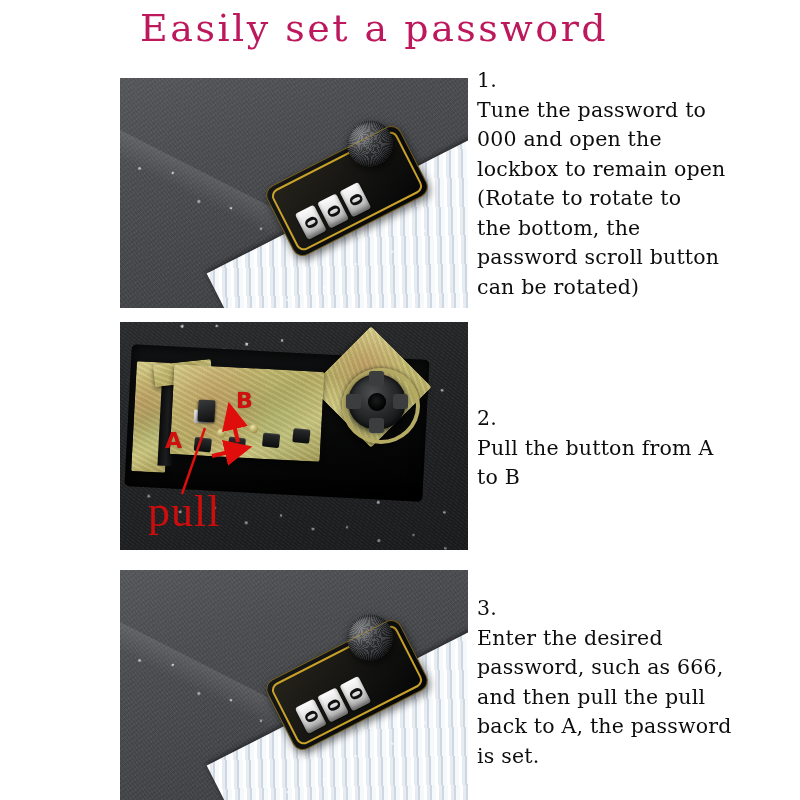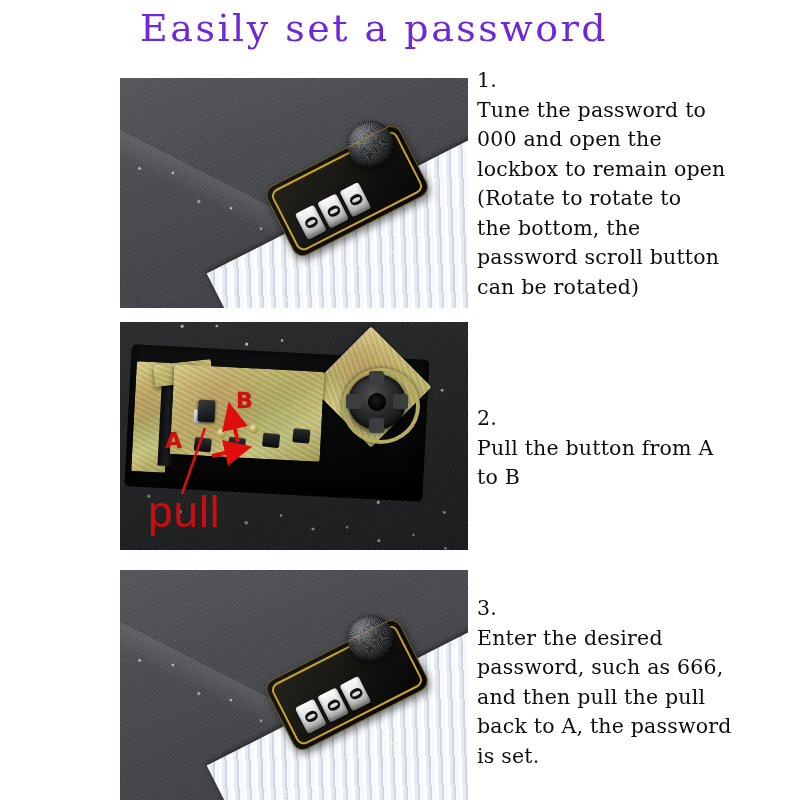--- a/index.html
+++ b/index.html
@@ -13,21 +13,21 @@
 
   
   #page-title{
     position:absolute;
     left:140px; top:4px;
     width:520px;
     font-family:"DejaVu Serif", serif;
     font-size:38px;
     line-height:48px;
     letter-spacing:2.5px;
-    color:#6d28d9;
+    color:#be185d;
     white-space:nowrap;
   }
 
   
   .photo{
     position:absolute;
     left:120px;
     width:348px;
     overflow:hidden;
     background:#3a3c3f;
@@ -337,21 +337,21 @@
     font-size:22px; font-weight:700;
     color:#d10f0f;
     text-shadow:0 0 2px rgba(0,0,0,.35);
     line-height:1;
   }
   #label-a{ left:45px; top:108px; }
   #label-b{ left:116px; top:68px; }
   #pull-text{
     position:absolute;
     left:28px; top:168px;
-    font-family:Liberation Sans, sans-serif;
+    font-family:Liberation Serif, serif;
     font-size:44px;
     color:#cc0d0d;
     line-height:1;
     letter-spacing:1px;
   }
   .annot-svg{ position:absolute; inset:0; pointer-events:none; }
 
   
   .step{
     position:absolute;

